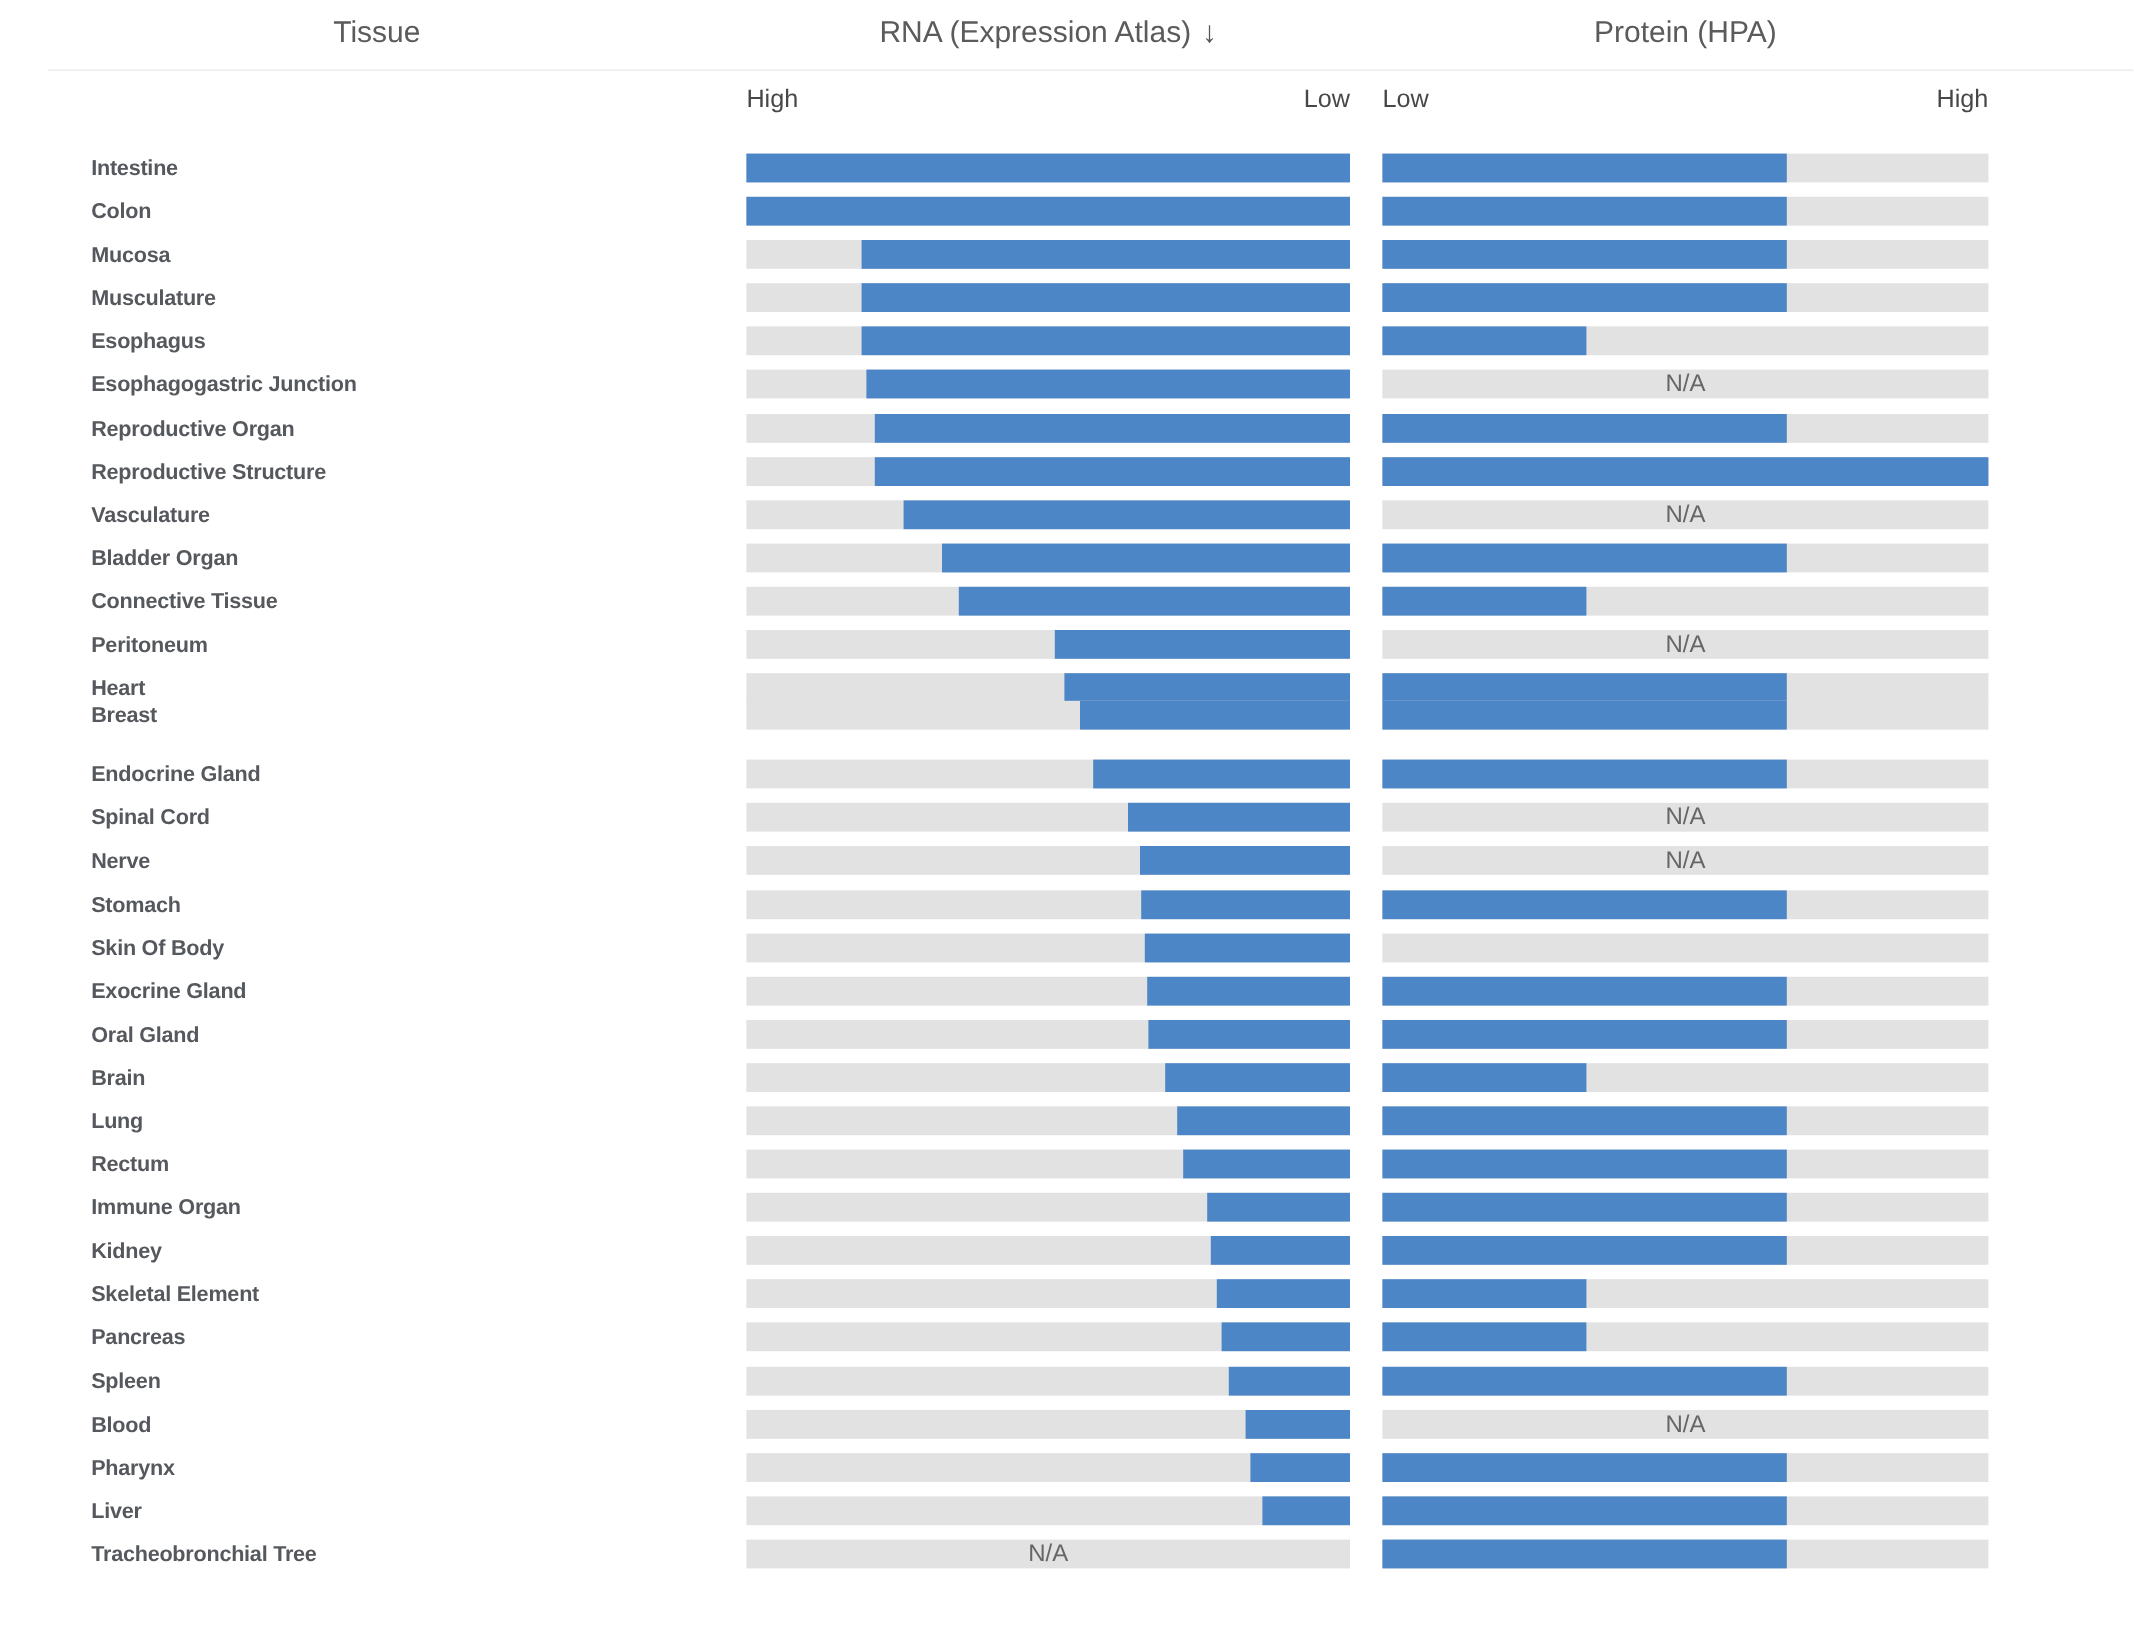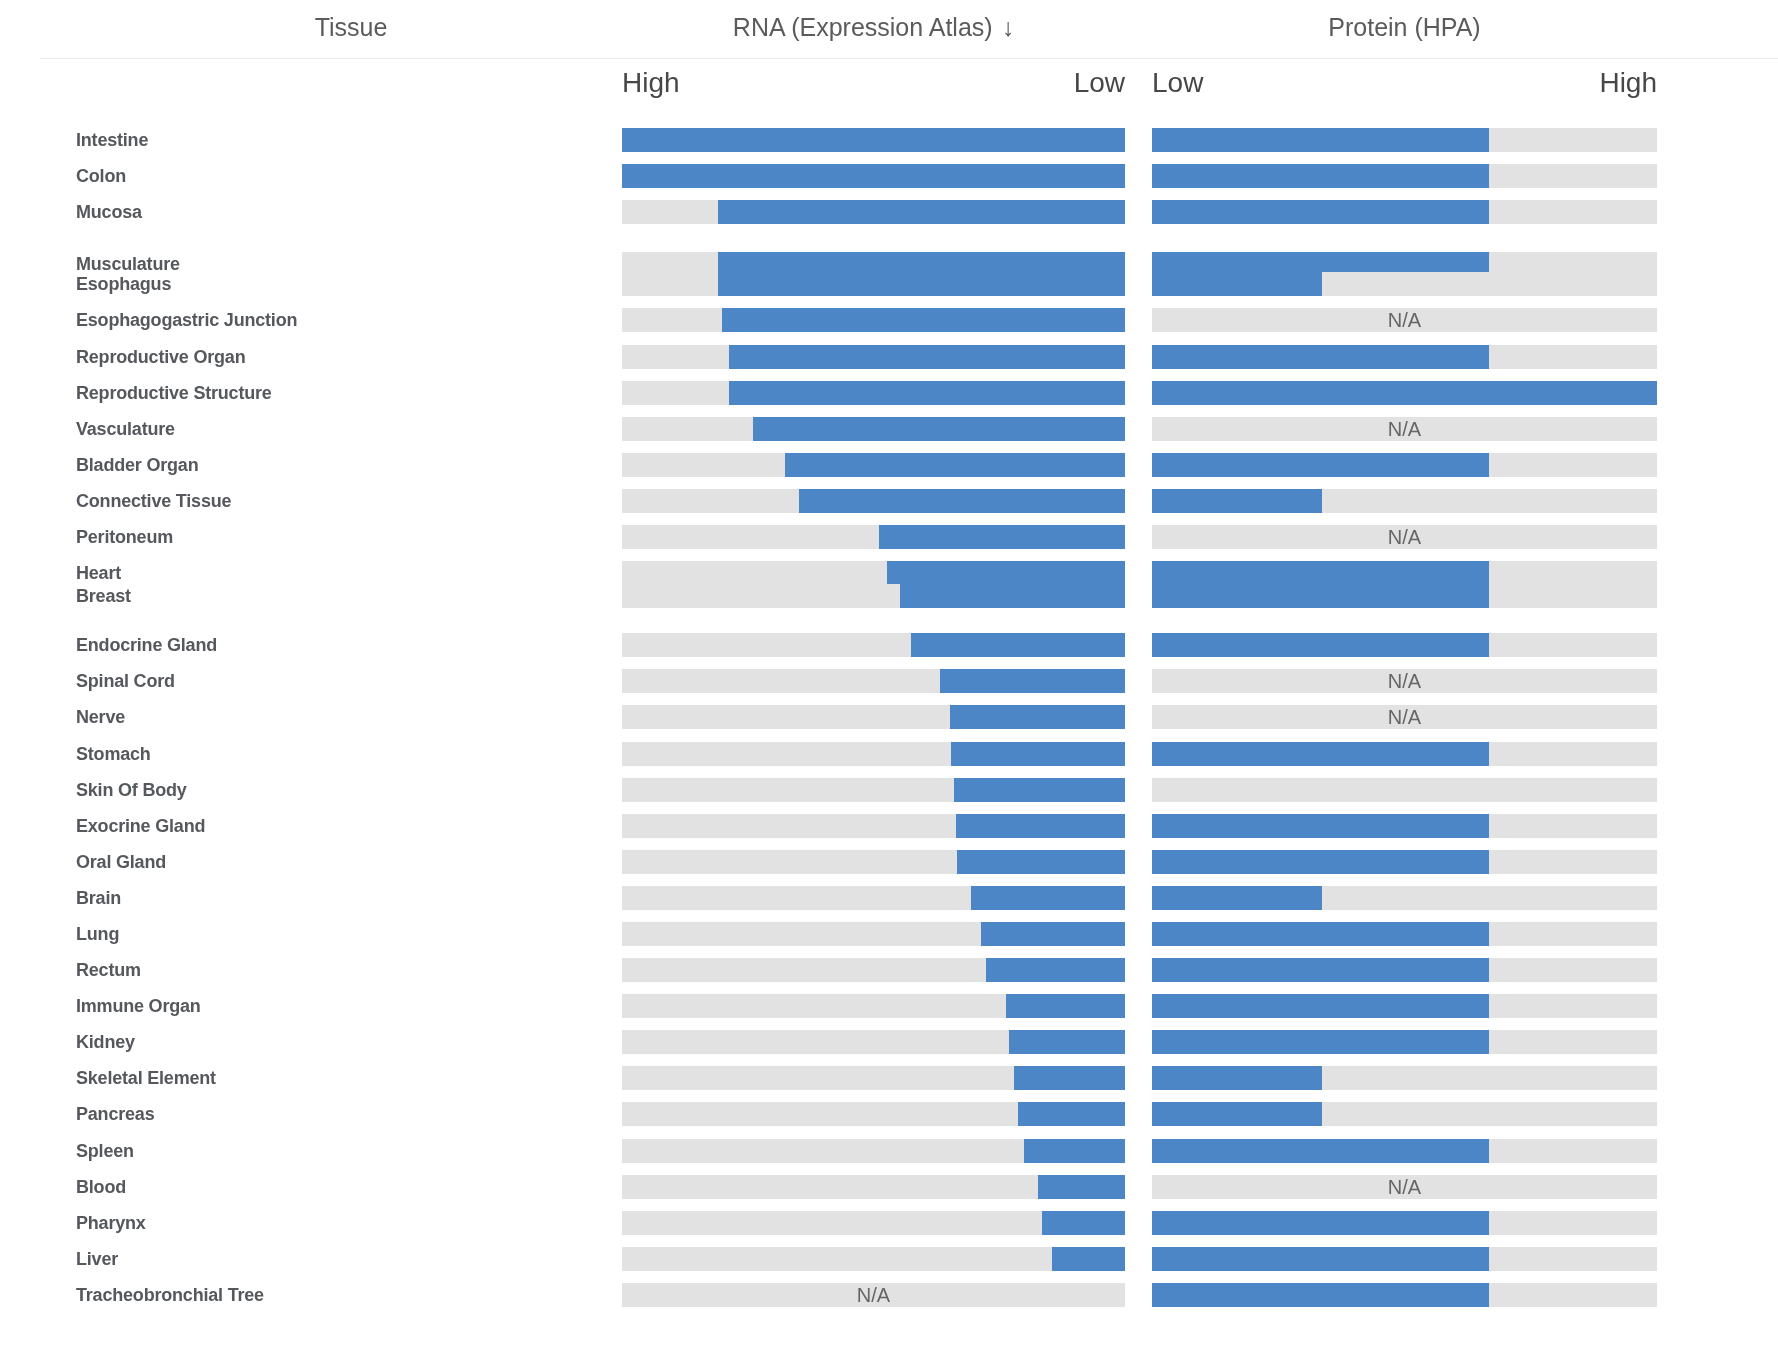--- a/index.html
+++ b/index.html
@@ -18,32 +18,32 @@
     background:var(--bg);
     font-family:"Liberation Sans", sans-serif;
     position:relative;
     overflow:hidden;
   }
   .col-header{
     position:absolute;top:10px;height:34px;line-height:34px;
     font-size:25px;color:var(--header-color);
     text-align:center;white-space:nowrap;
   }
-  #hdr-tissue{left:0;width:628px;margin-left:37px;}
+  #hdr-tissue{left:0;width:628px;}
   #hdr-rna{left:622px;width:503px;}
   #hdr-protein{left:1152px;width:505px;}
   .sort-arrow{font-size:25px;margin-left:9px;color:#565656;}
   #divider{
     position:absolute;top:58px;left:40px;width:1738px;height:0;
     border-top:1px solid var(--divider);
   }
   .scale-row{
     position:absolute;top:68px;height:30px;line-height:30px;
     display:flex;justify-content:space-between;
-    font-size:28px;color:var(--scale-color);
+    font-size:21px;color:var(--scale-color);
   }
   #scale-rna{left:622px;width:503px;}
   #scale-protein{left:1152px;width:505px;}
   .row{position:absolute;left:0;width:1778px;height:24px;}
   .tissue-label{
     position:absolute;left:76px;top:-3px;height:30px;line-height:30px;
     font-size:18px;font-weight:bold;color:var(--label-color);
     white-space:nowrap;letter-spacing:-0.2px;
   }
   .track{
@@ -100,21 +100,21 @@
     </div>
     <div class="row" style="top: 200px; text-decoration: underline;">
       <span class="tissue-label">Mucosa</span>
       <div class="track rna">
         <div class="bar rna" style="width: 80.9%;"></div>
       </div>
       <div class="track protein">
         <div class="bar protein" style="width: 66.7%;"></div>
       </div>
     </div>
-    <div class="row" style="top: 252px;">
+    <div class="row" style="top: 236px;">
       <span class="tissue-label">Musculature</span>
       <div class="track rna">
         <div class="bar rna" style="width: 80.9%;"></div>
       </div>
       <div class="track protein">
         <div class="bar protein" style="width: 66.7%;"></div>
       </div>
     </div>
     <div class="row" style="top: 272px;">
       <span class="tissue-label">Esophagus</span>

